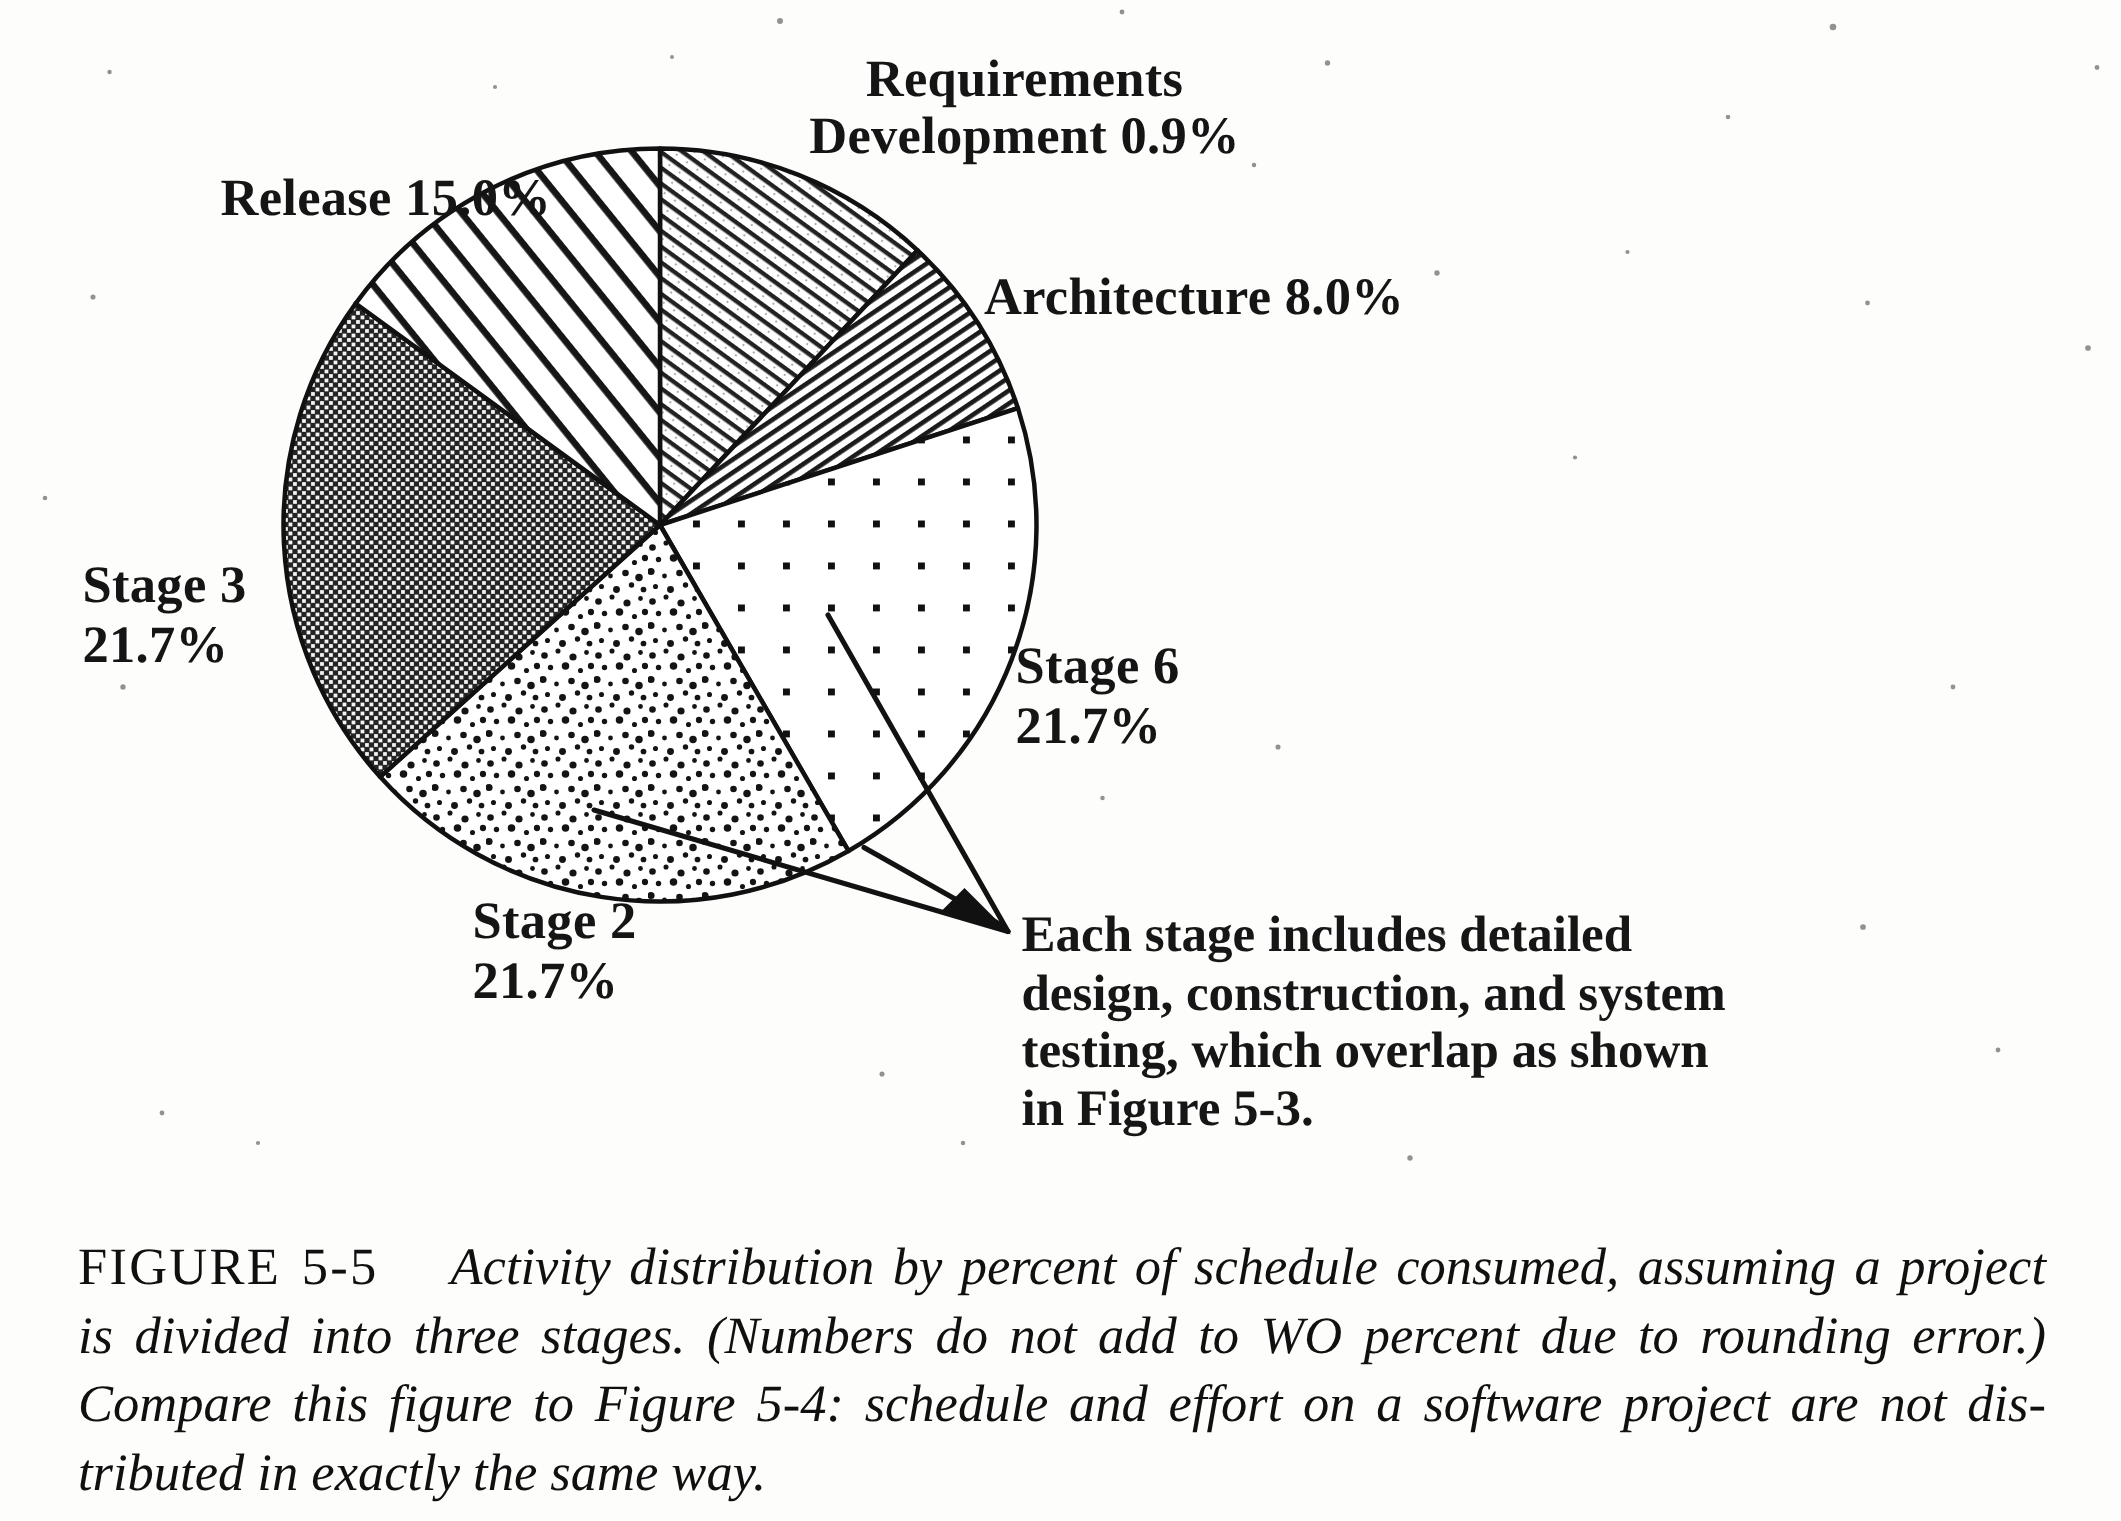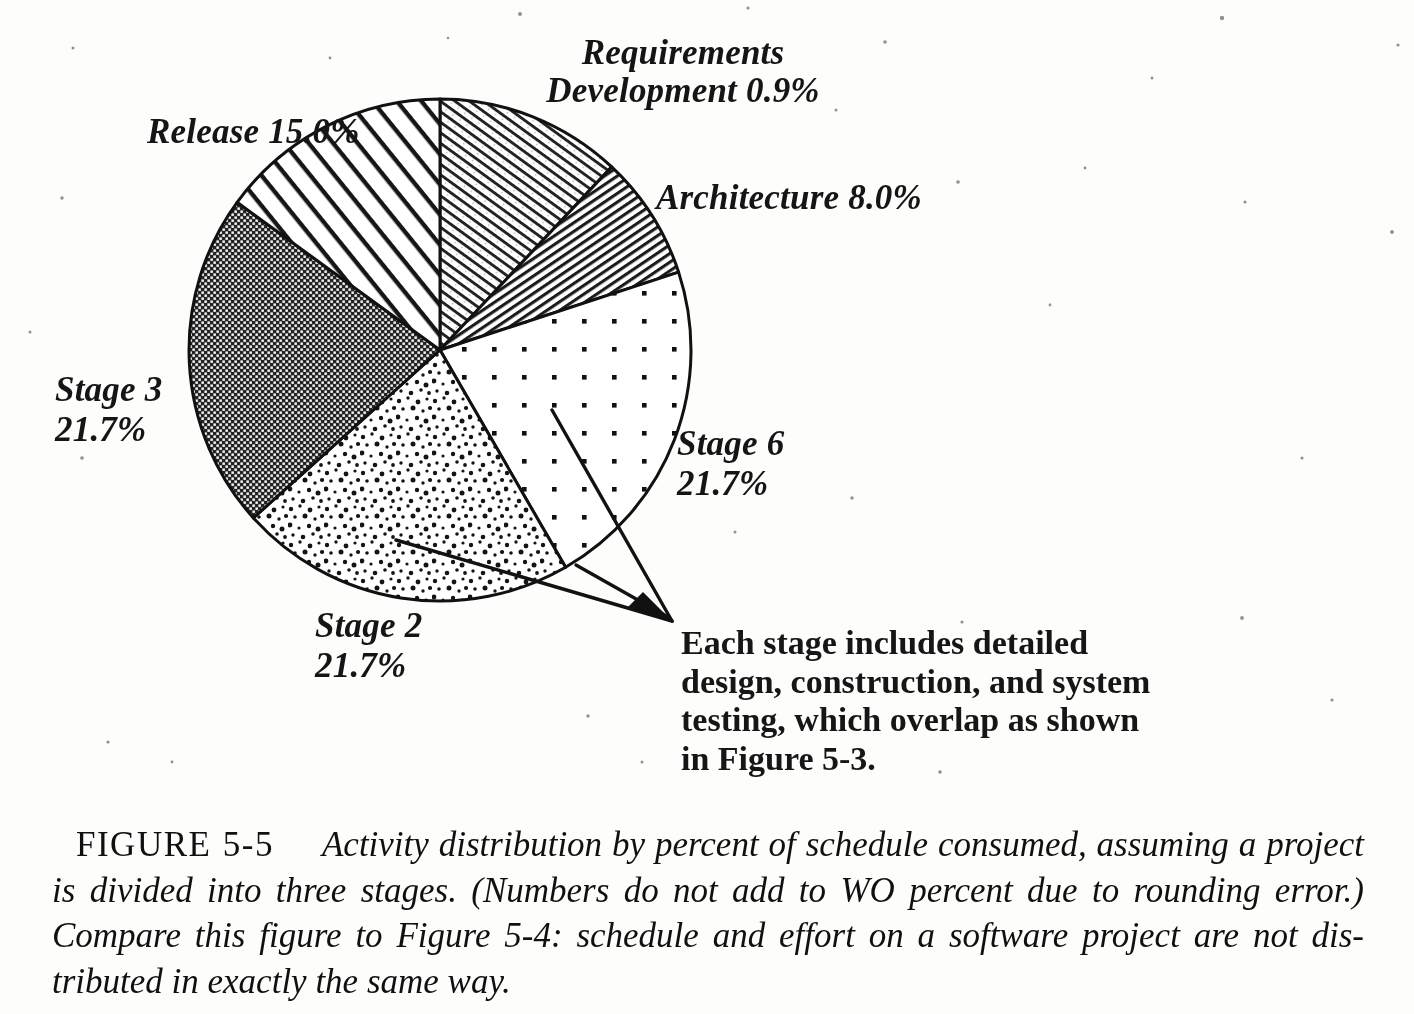--- a/index.html
+++ b/index.html
@@ -14,26 +14,25 @@
   .page{position:absolute;inset:0;}
   #pie-svg{position:absolute;left:0;top:0;}
   .lbl{
     position:absolute;
     font-weight:700;
     font-size:35px;
     line-height:40px;
     letter-spacing:0.2px;
     color:#151515;
     white-space:nowrap;
-    font-style:italic;
   }
   .lbl.center{text-align:center;}
   .annotation{
     position:absolute;
-    left:681px;top:624px;
+    left:681px;top:605px;
     font-weight:700;
     font-size:34px;
     line-height:38.5px;
     color:#161616;
     white-space:nowrap;
   }
   .caption{
     position:absolute;
     left:52px;top:822px;
     width:1312px;
@@ -48,21 +47,20 @@
   }
   .caption .cap-line.last{
     text-align:left;
     text-align-last:left;
   }
   .caption .fig-label{
     font-style:normal;
     font-weight:400;
     letter-spacing:1.5px;
     padding-right:48px;
-    margin-left:24px;
   }
 </style>
 </head>
 <body>
 
 <div class="page">
 
   <svg id="pie-svg" width="1414" height="810" viewBox="0 0 1414 810">
     <defs>
 
@@ -175,21 +173,21 @@
   <div class="lbl" style="left:55px;top:328px;margin-top:42px;">
     <div>Stage 3</div>
     <div>21.7%</div>
   </div>
 
   <div class="lbl" style="left:677px;top:424px;">
     <div>Stage 6</div>
     <div>21.7%</div>
   </div>
 
-  <div class="lbl" style="left:315px;top:594px;margin-top:12px;">
+  <div class="lbl" style="left:315px;top:594px;">
     <div>Stage 2</div>
     <div>21.7%</div>
   </div>
 
   <div class="annotation">
     <div>Each stage includes detailed</div>
     <div>design, construction, and system</div>
     <div>testing, which overlap as shown</div>
     <div>in Figure 5-3.</div>
   </div>

